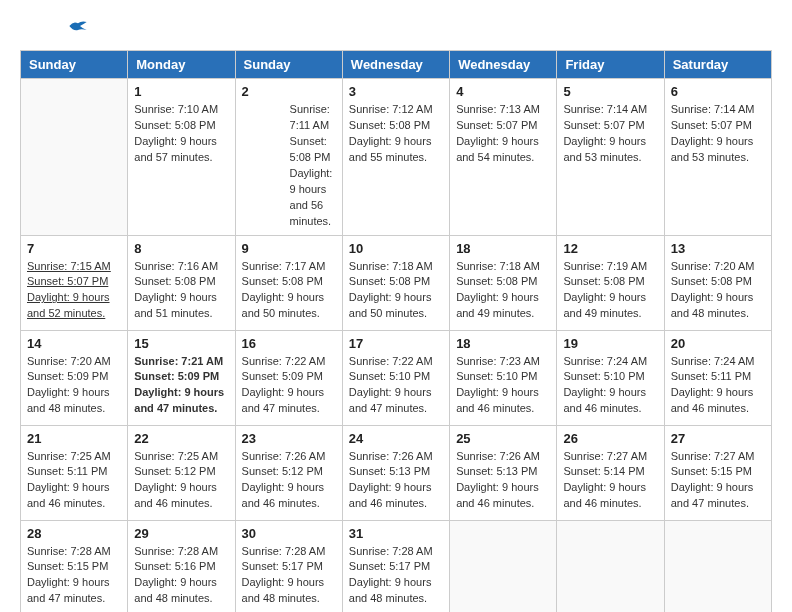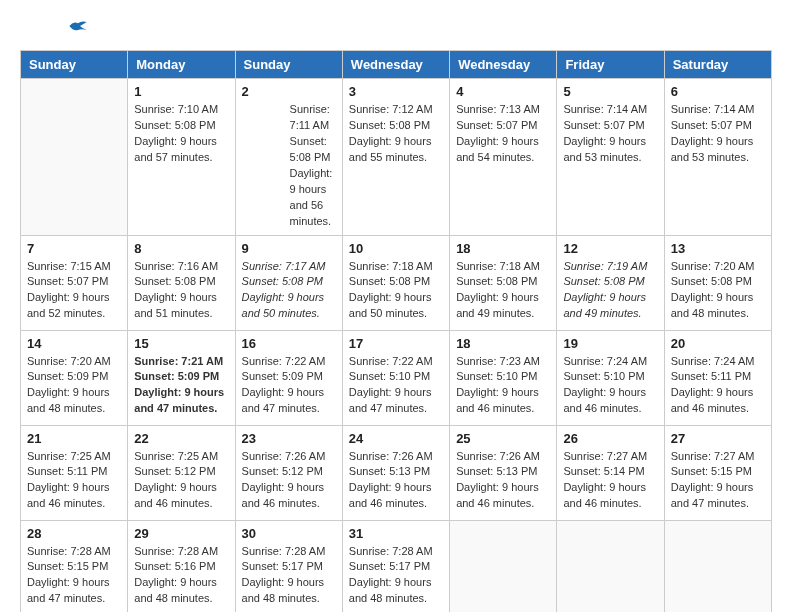--- a/index.html
+++ b/index.html
@@ -154,56 +154,56 @@
           <span class="day-num">6</span>
           <div class="day-info" style="white-space: pre-line;">Sunrise: 7:14 AM
 Sunset: 5:07 PM
 Daylight: 9 hours
 and 53 minutes.</div>
         </td>
       </tr>
       <tr class="week-row">
         <td>
           <span class="day-num">7</span>
-          <div class="day-info" style="white-space: pre-line;">Sunrise: 7:15 AM
+          <div class="day-info" style="white-space: pre-line; text-decoration: underline;">Sunrise: 7:15 AM
 Sunset: 5:07 PM
 Daylight: 9 hours
 and 52 minutes.</div>
         </td>
         <td>
           <span class="day-num">8</span>
           <div class="day-info" style="white-space: pre-line;">Sunrise: 7:16 AM
 Sunset: 5:08 PM
 Daylight: 9 hours
 and 51 minutes.</div>
         </td>
         <td>
           <span class="day-num">9</span>
-          <div class="day-info" style="white-space: pre-line; font-style: italic;">Sunrise: 7:17 AM
+          <div class="day-info" style="white-space: pre-line;">Sunrise: 7:17 AM
 Sunset: 5:08 PM
 Daylight: 9 hours
 and 50 minutes.</div>
         </td>
         <td>
           <span class="day-num">10</span>
           <div class="day-info" style="white-space: pre-line;">Sunrise: 7:18 AM
 Sunset: 5:08 PM
 Daylight: 9 hours
 and 50 minutes.</div>
         </td>
         <td>
           <span class="day-num">18</span>
           <div class="day-info" style="white-space: pre-line;">Sunrise: 7:18 AM
 Sunset: 5:08 PM
 Daylight: 9 hours
 and 49 minutes.</div>
         </td>
         <td>
           <span class="day-num">12</span>
-          <div class="day-info" style="white-space: pre-line; font-style: italic;">Sunrise: 7:19 AM
+          <div class="day-info" style="white-space: pre-line;">Sunrise: 7:19 AM
 Sunset: 5:08 PM
 Daylight: 9 hours
 and 49 minutes.</div>
         </td>
         <td>
           <span class="day-num">13</span>
           <div class="day-info" style="white-space: pre-line;">Sunrise: 7:20 AM
 Sunset: 5:08 PM
 Daylight: 9 hours
 and 48 minutes.</div>

